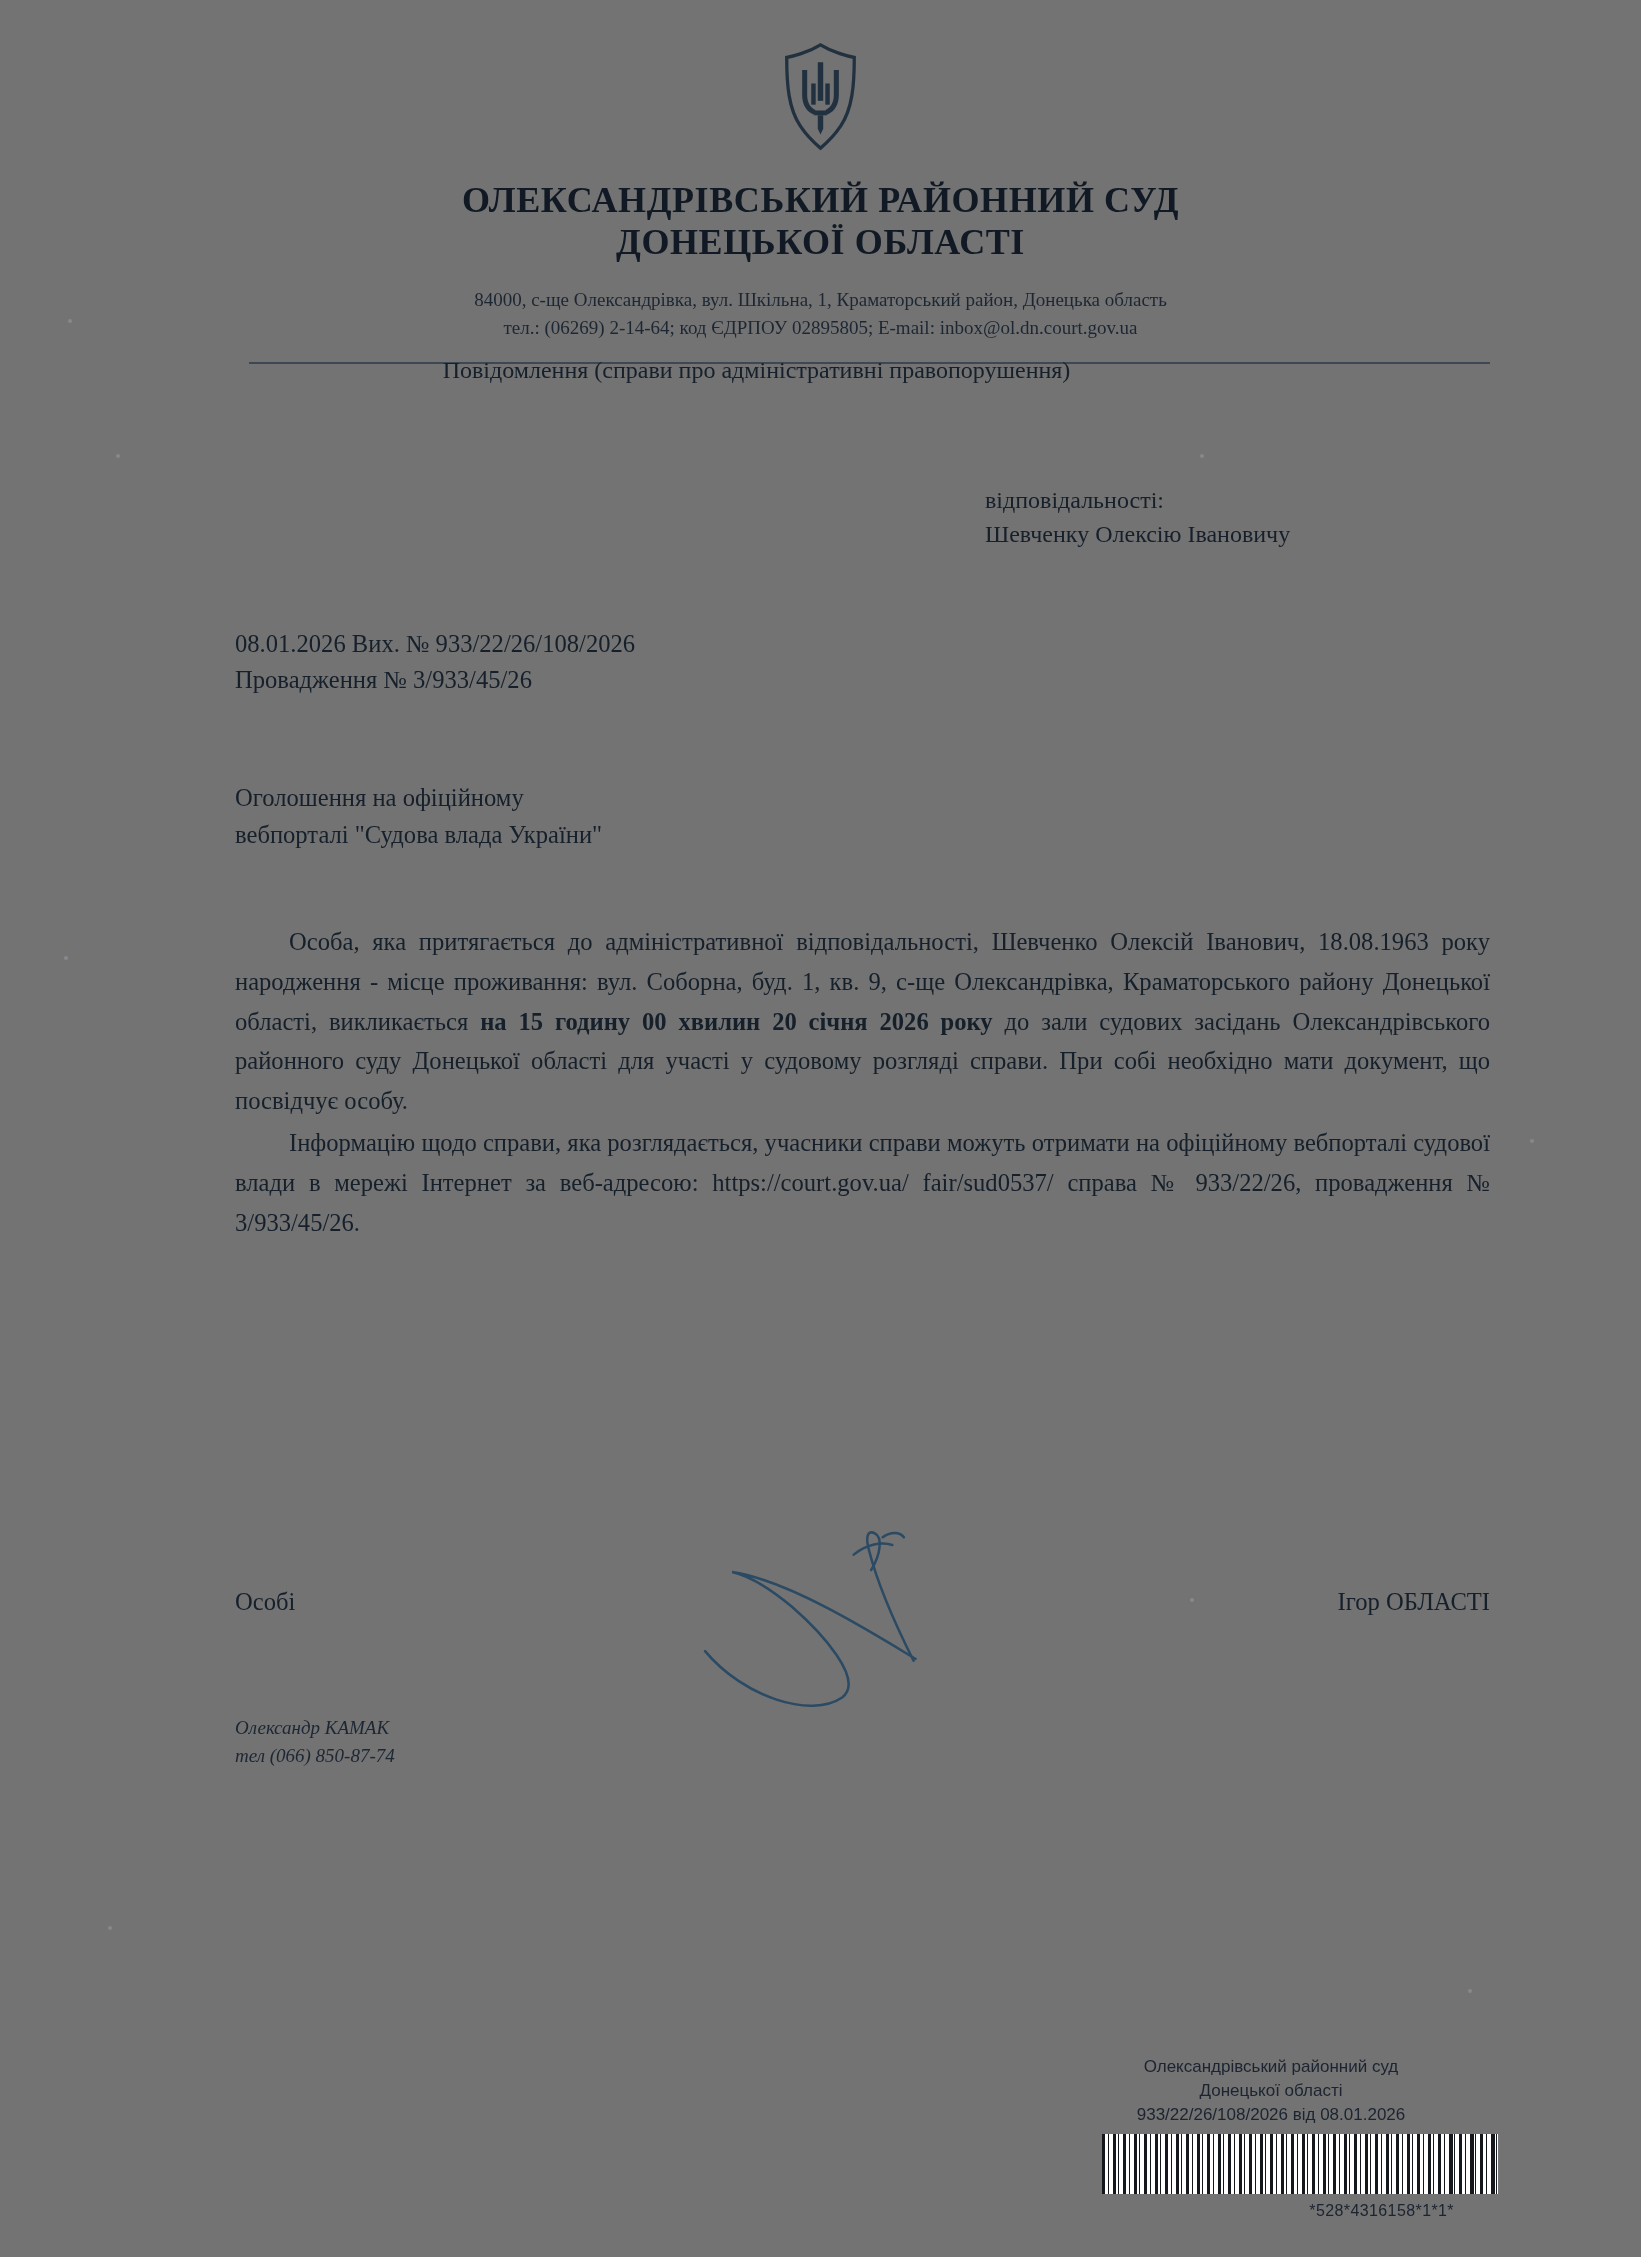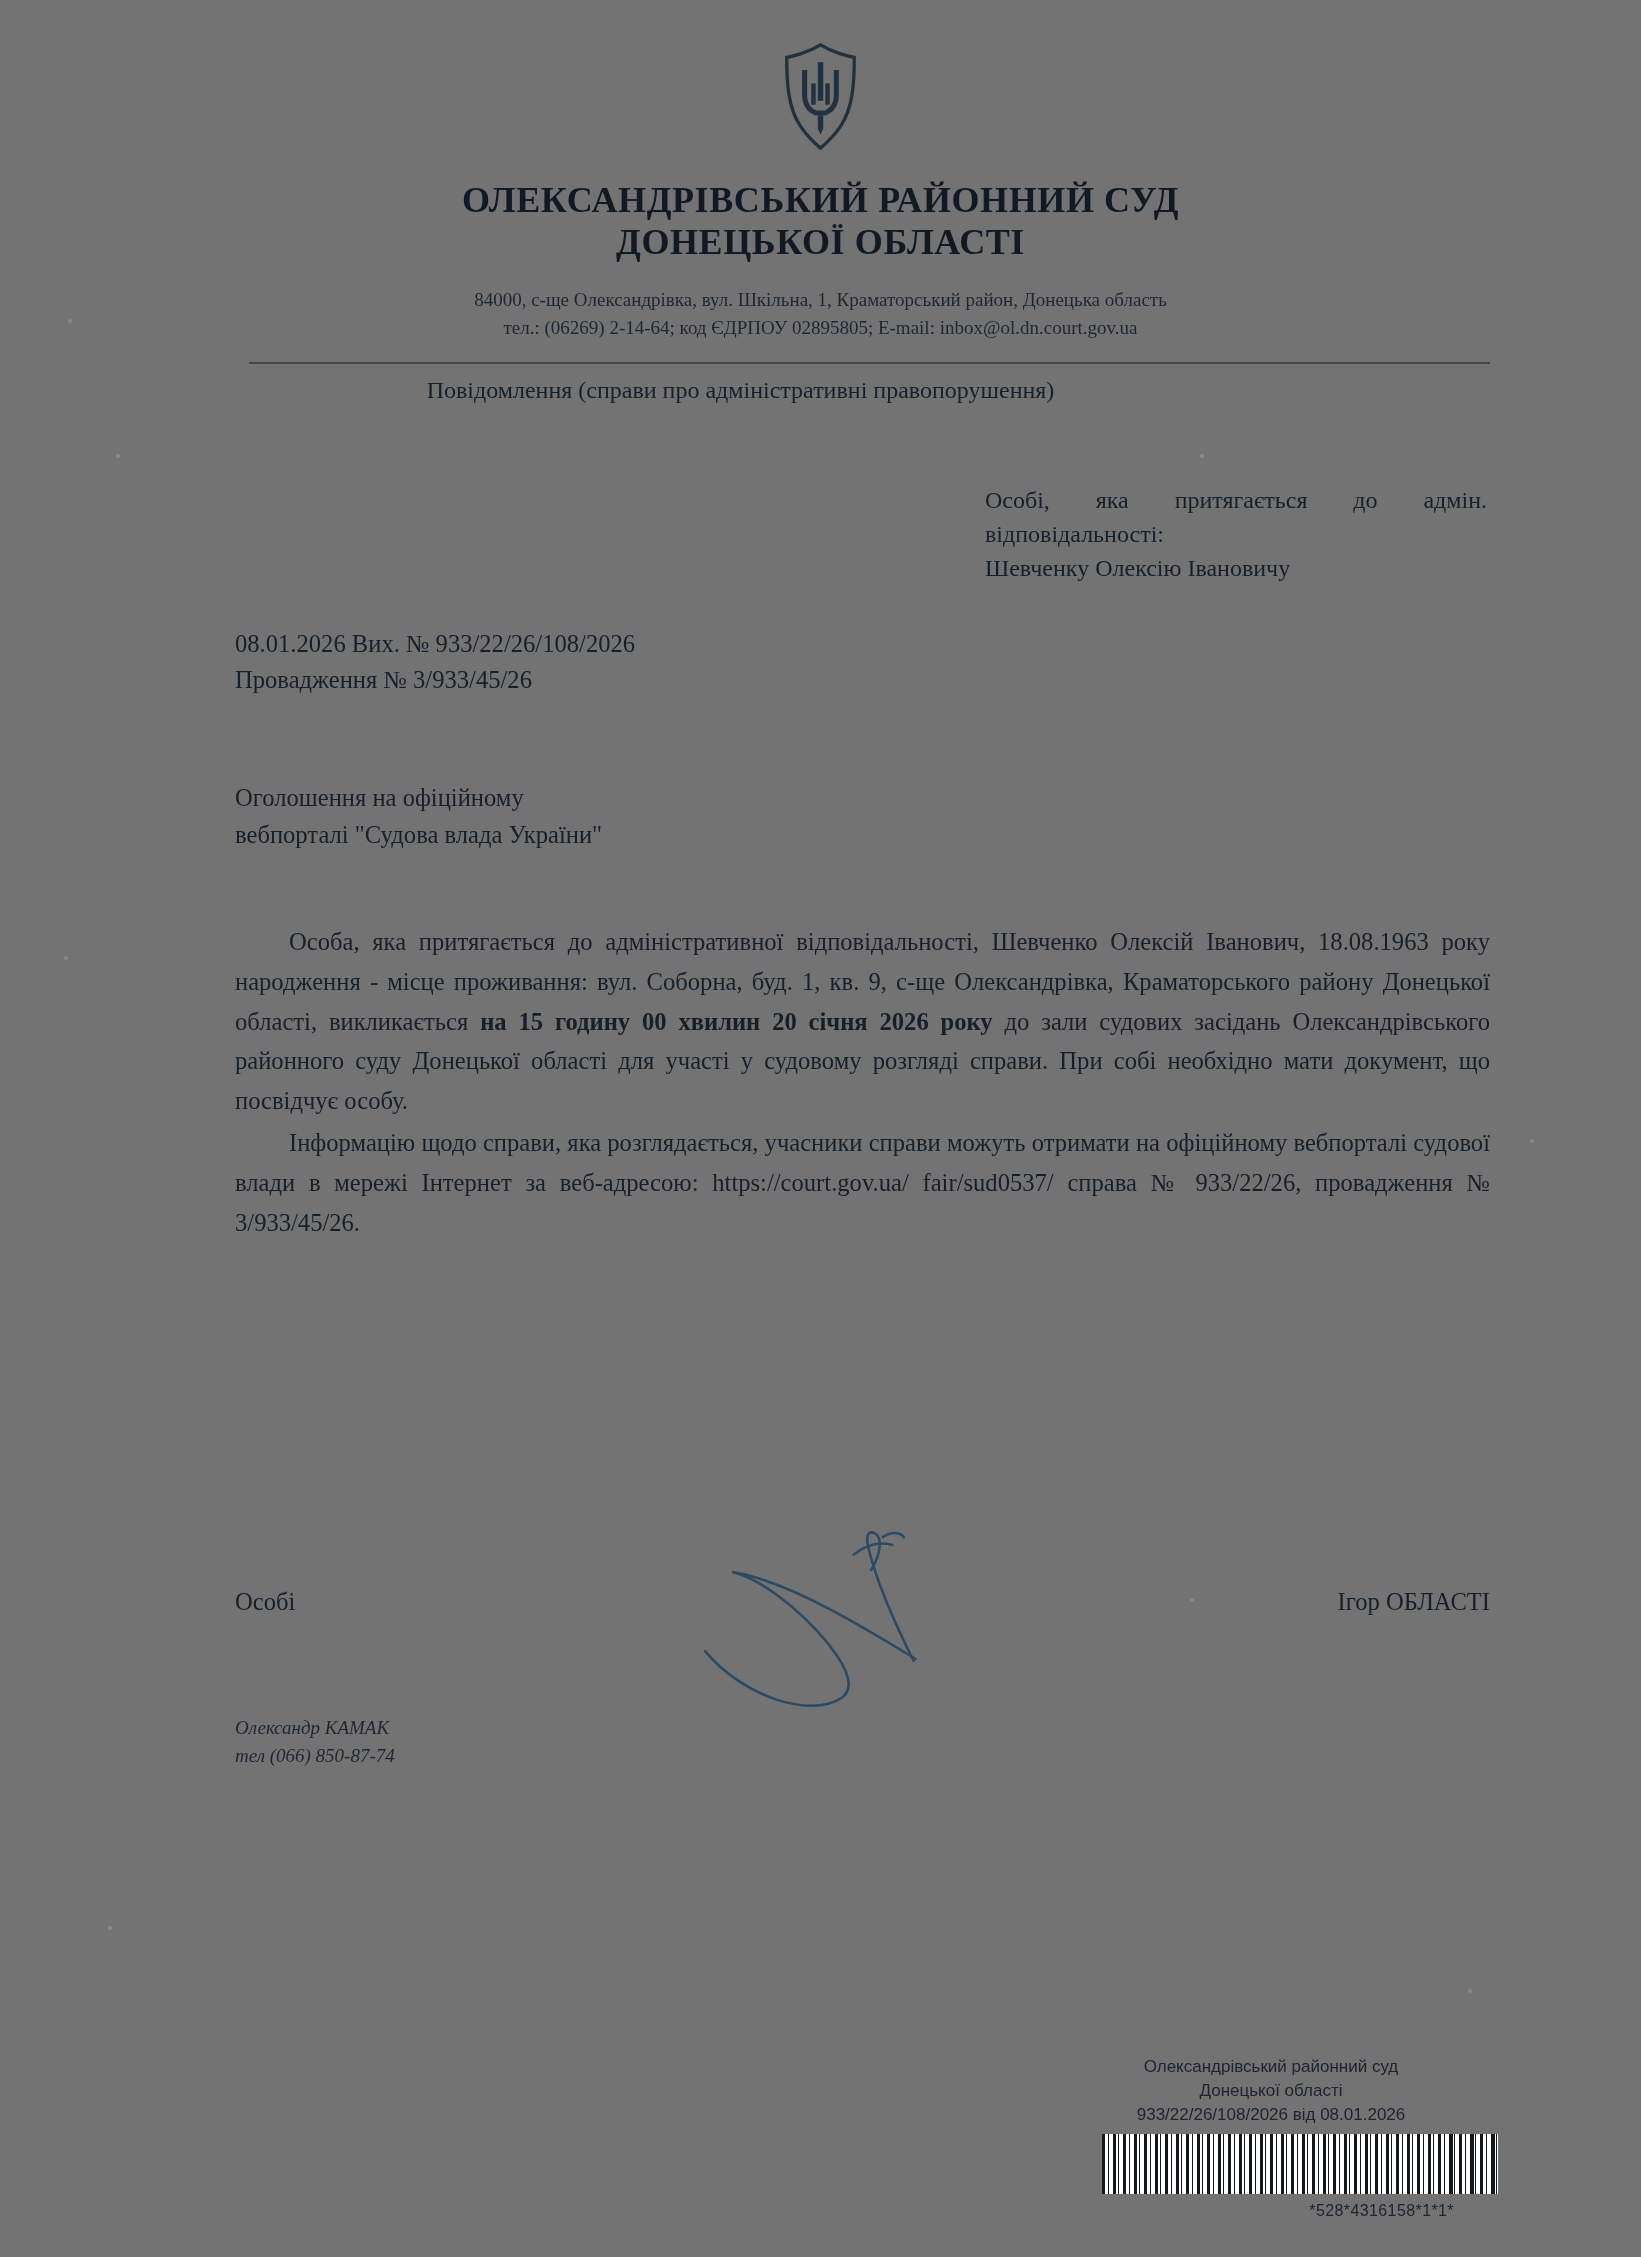--- a/index.html
+++ b/index.html
@@ -65,26 +65,27 @@
     top: 362px;
     left: 249px;
     width: 1241px;
     height: 1.9px;
     background: #2a3a49;
     opacity: .75;
   }
 
   .doc-kind {
     position: absolute;
-    top: 377px;
+    top: 357px;
     left: 0;
     width: 1481px;
     text-align: center;
     font-size: 24px;
     color: #16202b;
+    padding-left: 16px;
   }
 
   .addressee {
     position: absolute;
     top: 483px;
     left: 985px;
     width: 502px;
     font-size: 24px;
     line-height: 1.42;
     color: #16202b;
@@ -240,21 +241,20 @@
   <div class="head-addr">
     <div>84000, с-ще Олександрівка, вул. Шкільна, 1, Краматорський район, Донецька область</div>
     <div>тел.: (06269) 2-14-64; код ЄДРПОУ 02895805; E-mail: inbox@ol.dn.court.gov.ua</div>
   </div>
 
   <div class="rule"></div>
 
   <div class="doc-kind">Повідомлення (справи про адміністративні правопорушення)</div>
 
   <div class="addressee">
-    <div class="just">Особі, яка притягається до адмін.</div>
     <div>відповідальності:</div>
     <div>Шевченку Олексію Івановичу</div>
   </div>
 
   <div class="refblock">
     <div>08.01.2026 Вих. № 933/22/26/108/2026</div>
     <div>Провадження № 3/933/45/26</div>
   </div>
 
   <div class="subject">

